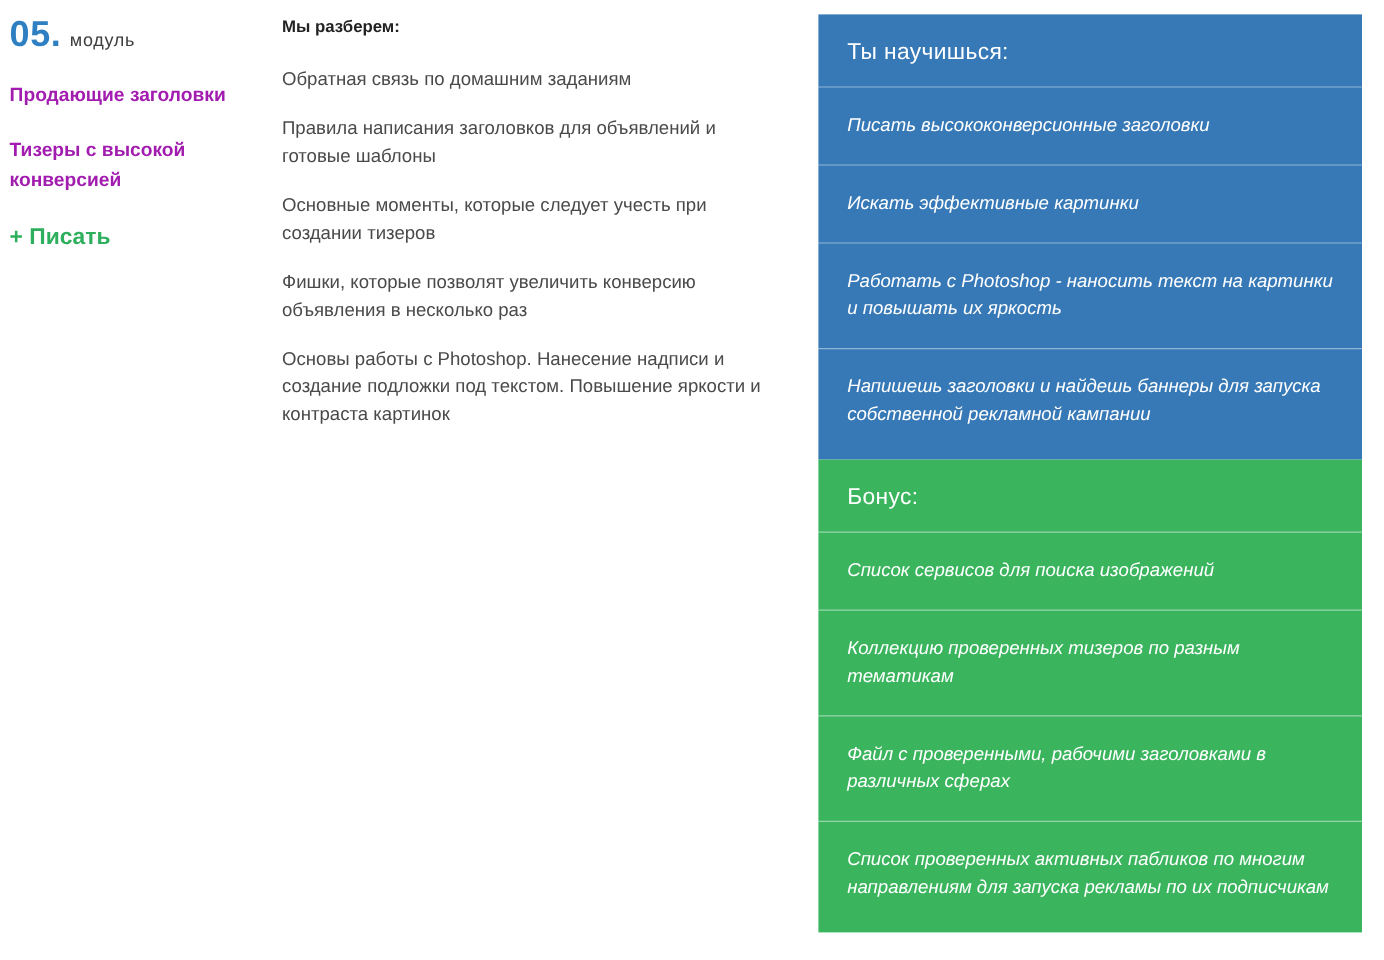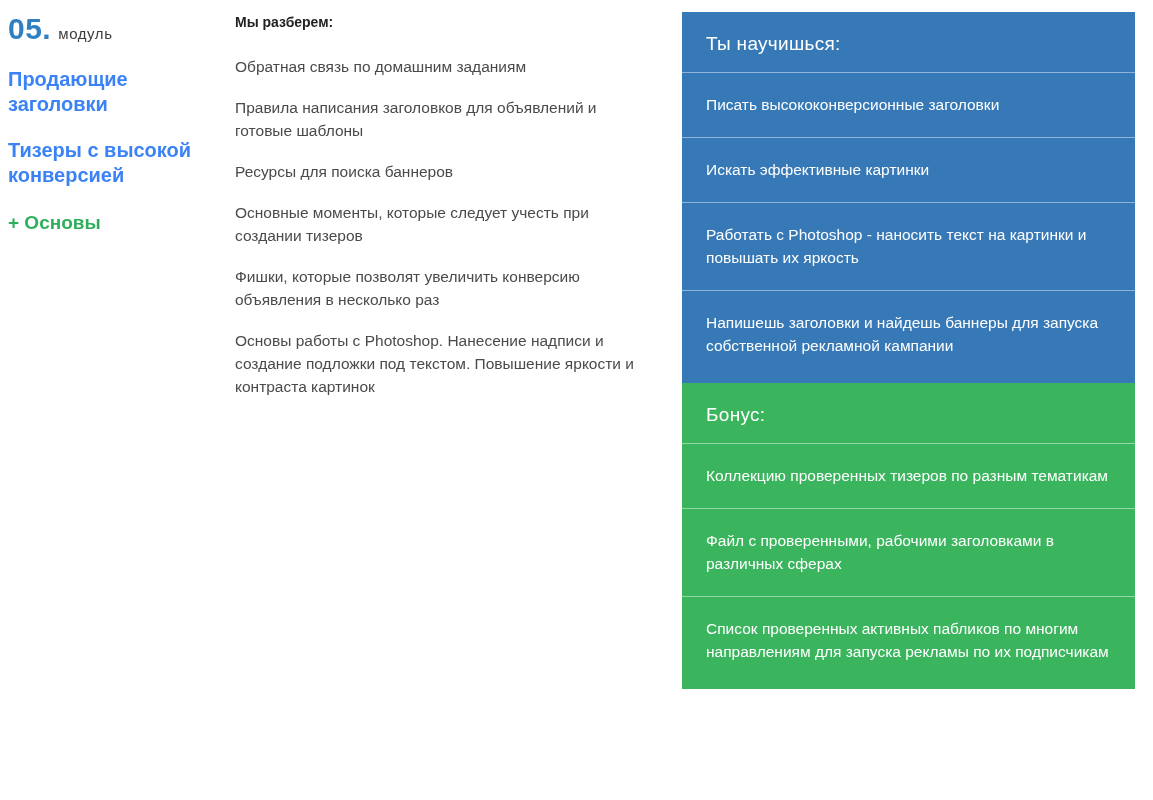--- a/index.html
+++ b/index.html
@@ -31,23 +31,23 @@
     color: #2f80c3;
     letter-spacing: 0.5px;
   }
   .module-label {
     font-size: 15px;
     color: #3d3d3d;
     letter-spacing: 0.6px;
   }
   .module-title {
     margin-top: 21px;
-    font-size: 20px;
+    font-size: 16px;
     font-weight: bold;
-    color: #3b82f6;
+    color: #a21caf;
     line-height: 25px;
   }
   .bonus-link {
     display: inline-block;
     margin-top: 24px;
     font-size: 19px;
     font-weight: bold;
     color: #2eaf5d;
     text-decoration: none;
     cursor: pointer;
@@ -92,61 +92,62 @@
     padding: 21px 24px 17px 24px;
     font-size: 19px;
     font-weight: normal;
     letter-spacing: 0.3px;
   }
   .panel-row {
     border-top: 1px solid rgba(255,255,255,0.45);
     padding: 20px 24px 21px 24px;
     font-size: 15.5px;
     line-height: 23px;
+    font-style: italic;
   }
   .panel-row:last-child { padding-bottom: 26px; }
 </style>
 </head>
 <body>
 
 <div class="page">
 
   <div class="left-col">
     <div class="module-line">
       <span class="module-number">05.</span>
       <span class="module-label">модуль</span>
     </div>
     <div class="module-title">Продающие заголовки</div>
     <div class="module-title">Тизеры с высокой конверсией</div>
-    <a class="bonus-link">+ Основы</a>
+    <a class="bonus-link">+ Писать</a>
   </div>
 
   <div class="middle-col">
     <div class="middle-heading">Мы разберем:</div>
     <div class="middle-list">
       <div class="middle-item">Обратная связь по домашним заданиям</div>
       <div class="middle-item">Правила написания заголовков для объявлений и готовые шаблоны</div>
-      <div class="middle-item">Ресурсы для поиска баннеров</div>
       <div class="middle-item">Основные моменты, которые следует учесть при создании тизеров</div>
       <div class="middle-item">Фишки, которые позволят увеличить конверсию объявления в несколько раз</div>
       <div class="middle-item">Основы работы с Photoshop. Нанесение надписи и создание подложки под текстом. Повышение яркости и контраста картинок</div>
     </div>
   </div>
 
   <div class="right-panel">
 
     <div class="panel panel-blue">
       <div class="panel-header">Ты научишься:</div>
       <div class="panel-row">Писать высококонверсионные заголовки</div>
       <div class="panel-row">Искать эффективные картинки</div>
       <div class="panel-row">Работать с Photoshop - наносить текст на картинки и повышать их яркость</div>
       <div class="panel-row">Напишешь заголовки и найдешь баннеры для запуска собственной рекламной кампании</div>
     </div>
 
     <div class="panel panel-green">
       <div class="panel-header">Бонус:</div>
+      <div class="panel-row">Список сервисов для поиска изображений</div>
       <div class="panel-row">Коллекцию проверенных тизеров по разным тематикам</div>
       <div class="panel-row">Файл с проверенными, рабочими заголовками в различных сферах</div>
       <div class="panel-row">Список проверенных активных пабликов по многим направлениям для запуска рекламы по их подписчикам</div>
     </div>
 
   </div>
 </div>
 
 </body></html>

